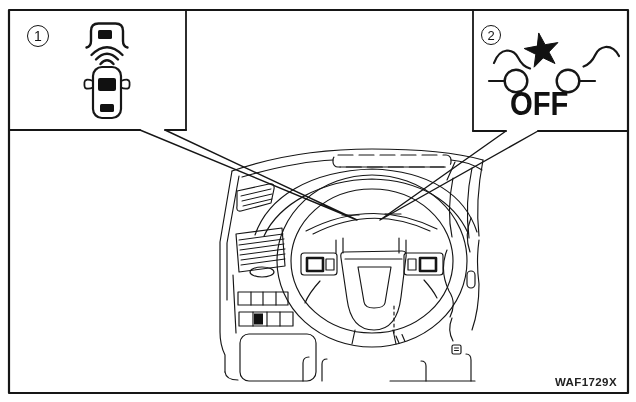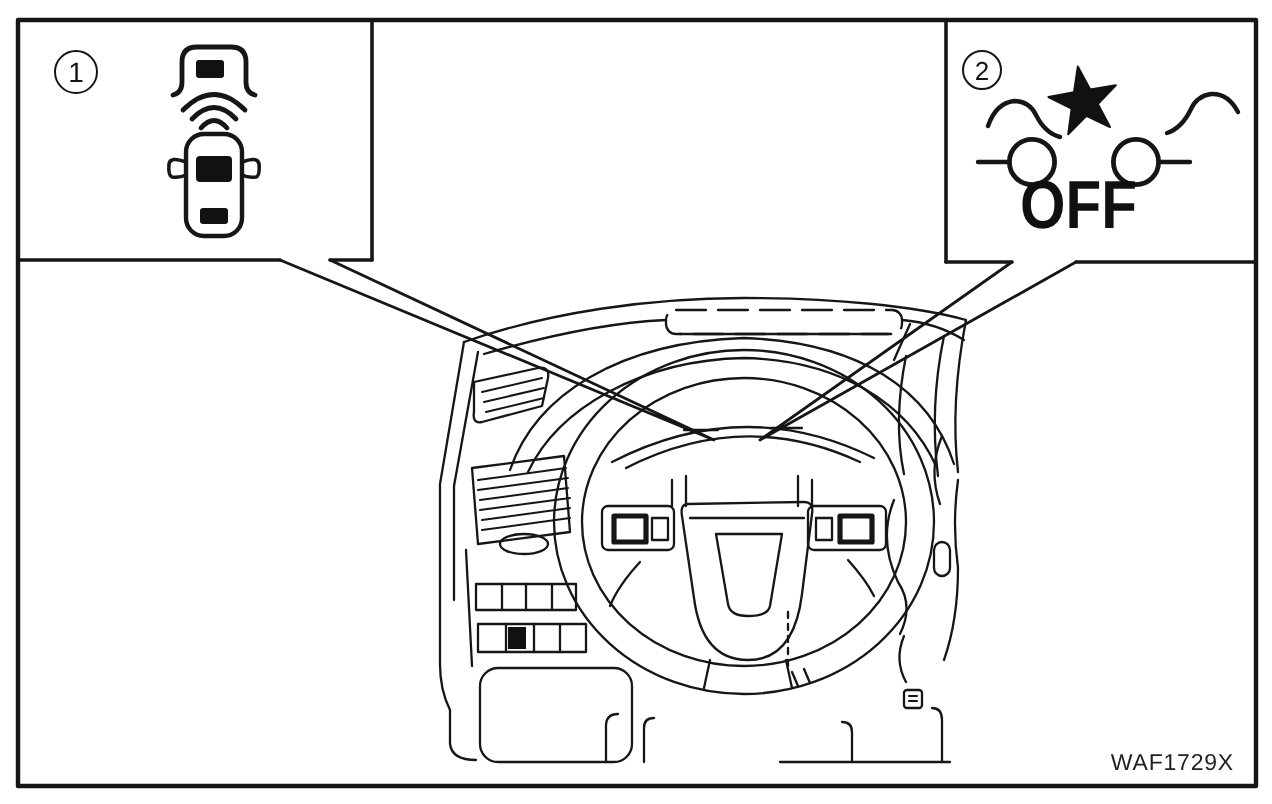--- a/index.html
+++ b/index.html
@@ -8,21 +8,21 @@
   .figure svg{position:absolute;left:0;top:0;}
   .badge{position:absolute;border:1.6px solid #151515;border-radius:50%;
          display:flex;align-items:center;justify-content:center;
          color:#151515;background:#fff;box-sizing:border-box;}
   .badge1{left:27px;top:25px;width:22px;height:22px;font-size:14px;}
   .badge2{left:481px;top:25px;width:20px;height:20px;font-size:13px;}
   .off-label{position:absolute;left:510px;top:86px;font-size:34px;line-height:34px;
              font-weight:700;color:#101010;letter-spacing:0px;
              transform:scaleX(0.86);transform-origin:left top;white-space:nowrap;}
   .fig-code{position:absolute;right:19px;top:376px;font-size:11.5px;color:#222;
-            letter-spacing:0.4px;font-weight:400;}
+            letter-spacing:0.4px;font-weight:700;}
 </style>
 </head>
 <body>
 
 <div class="figure">
 
 <svg width="636" height="402" viewBox="0 0 636 402">
   <g fill="none" stroke="#161616" stroke-linecap="round" stroke-linejoin="round">
 
     <rect x="9" y="10" width="619" height="383" stroke-width="2.2"></rect>

